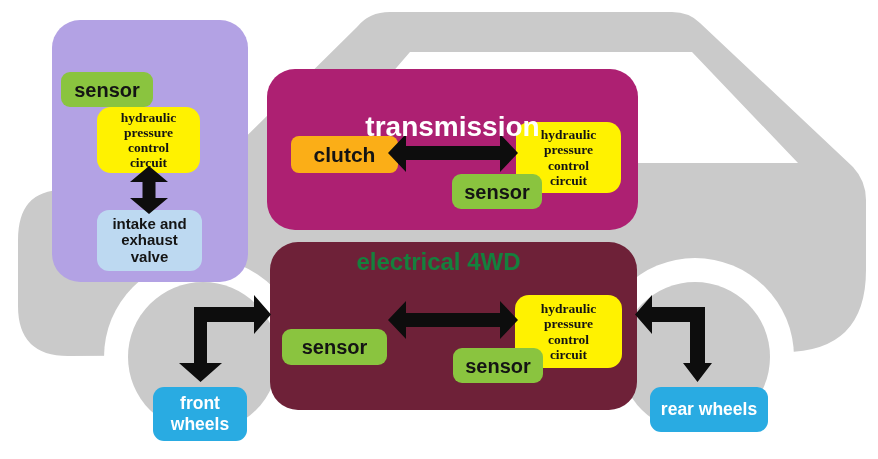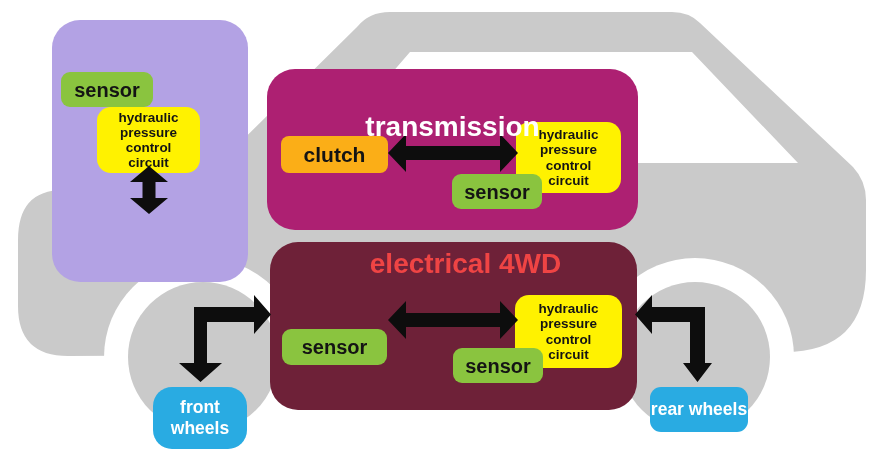--- a/index.html
+++ b/index.html
@@ -16,55 +16,55 @@
 
   
   .block{border-radius:28px;z-index:2;}
   #engine-block{left:52px;top:20px;width:196px;height:262px;background:#b3a2e4;}
   #transmission-block{left:267px;top:69px;width:371px;height:161px;background:#ad2072;}
   #electrical-block{left:270px;top:242px;width:367px;height:168px;background:#6e2138;}
 
   .block-title{left:0;right:0;text-align:center;letter-spacing:0px;line-height:1;}
   #engine-title{top:27px;font-size:30px;color:#141414;}
   #transmission-title{top:77px;font-size:28px;color:#ffffff;left:267px;width:371px;margin-top:36px;}
-  #electrical-title{top:250px;font-size:28px;color:#ef4444;left:282px;width:367px;}
+  #electrical-title{top:250px;font-size:24px;color:#15803d;left:255px;width:367px;}
 
   
   .chip{display:flex;align-items:center;justify-content:center;text-align:center;
         color:#141414;line-height:1.1;}
   .sensor{background:#8ac43f;border-radius:9px;font-size:20px;}
-  .hydraulic{background:#fff200;border-radius:14px;font-size:13.5px;line-height:1.13;padding:18px 14px;}
+  .hydraulic{background:#fff200;border-radius:14px;font-size:13.5px;line-height:1.13;padding:18px 14px;font-family:Liberation Serif, serif;}
   .valve{background:#bdd9f1;border-radius:12px;font-size:15px;padding:2px 10px;}
   .clutch{background:#fbae17;border-radius:8px;font-size:21px;}
   .driver{background:#e9a9c1;border-radius:8px;font-size:20px;}
   .wheelbox{background:#29abe2;border-radius:11px;color:#ffffff;font-size:17.5px;
         display:flex;align-items:center;justify-content:center;text-align:center;line-height:1.2;z-index:2;}
 
   
   #engine-sensor{left:9px;top:52px;width:92px;height:35px;}
   #engine-hydraulic{left:45px;top:87px;width:103px;height:66px;}
   #engine-arrow{left:77px;top:146px;width:40px;height:48px;}
   #engine-valve{left:45px;top:190px;width:105px;height:61px;}
 
   
-  #clutch-box{left:14px;top:67px;width:107px;height:37px;}
+  #clutch-box{left:24px;top:67px;width:107px;height:37px;}
   #transmission-hydraulic{left:249px;top:53px;width:105px;height:71px;}
   #transmission-arrow{left:121px;top:63px;width:130px;height:42px;}
   #transmission-sensor{left:185px;top:105px;width:90px;height:35px;}
 
   
   #electrical-hydraulic{left:245px;top:53px;width:107px;height:73px;}
   #electrical-arrow{left:118px;top:57px;width:130px;height:42px;}
   #driver-box{left:12px;top:49px;width:105px;height:36px;}
   #electrical-sensor-left{left:12px;top:87px;width:105px;height:36px;}
   #electrical-sensor-right{left:183px;top:106px;width:90px;height:35px;}
 
   
-  #front-wheels-box{left:153px;top:387px;width:94px;height:62px;border-radius:19px;}
-  #rear-wheels-box{left:650px;top:387px;width:98px;height:45px;}
+  #front-wheels-box{left:153px;top:387px;width:94px;height:54px;}
+  #rear-wheels-box{left:650px;top:387px;width:118px;height:45px;}
 
   
   #front-elbow{left:179px;top:293px;width:92px;height:92px;z-index:3;}
   #rear-elbow{left:635px;top:293px;width:77px;height:92px;z-index:3;}
   .inner-arrow{z-index:3;}
 </style>
 </head>
 <body>
 
 <div id="stage">
@@ -92,20 +92,23 @@
       </div>
 
     <div id="engine-sensor" class="abs chip sensor">
         <span>sensor</span>
       </div>
 
     <svg id="engine-arrow" class="abs inner-arrow" width="40" height="48" viewBox="0 0 40 48">
       <polygon fill="#0d0d0d" points="20,0 39,16 26.5,16 26.5,32 39,32 20,48 1,32 13.5,32 13.5,16 1,16"></polygon>
     </svg>
 
+    <div id="engine-valve" class="abs chip valve">
+        <span>intake and exhaust valve</span>
+      </div>
   </div>
 
   <div id="transmission-block" class="abs block">
     <div id="clutch-box" class="abs chip clutch">
         <span>clutch</span>
       </div>
 
     <div id="transmission-hydraulic" class="abs chip hydraulic">
         <span>hydraulic pressure control circuit</span>
       </div>

